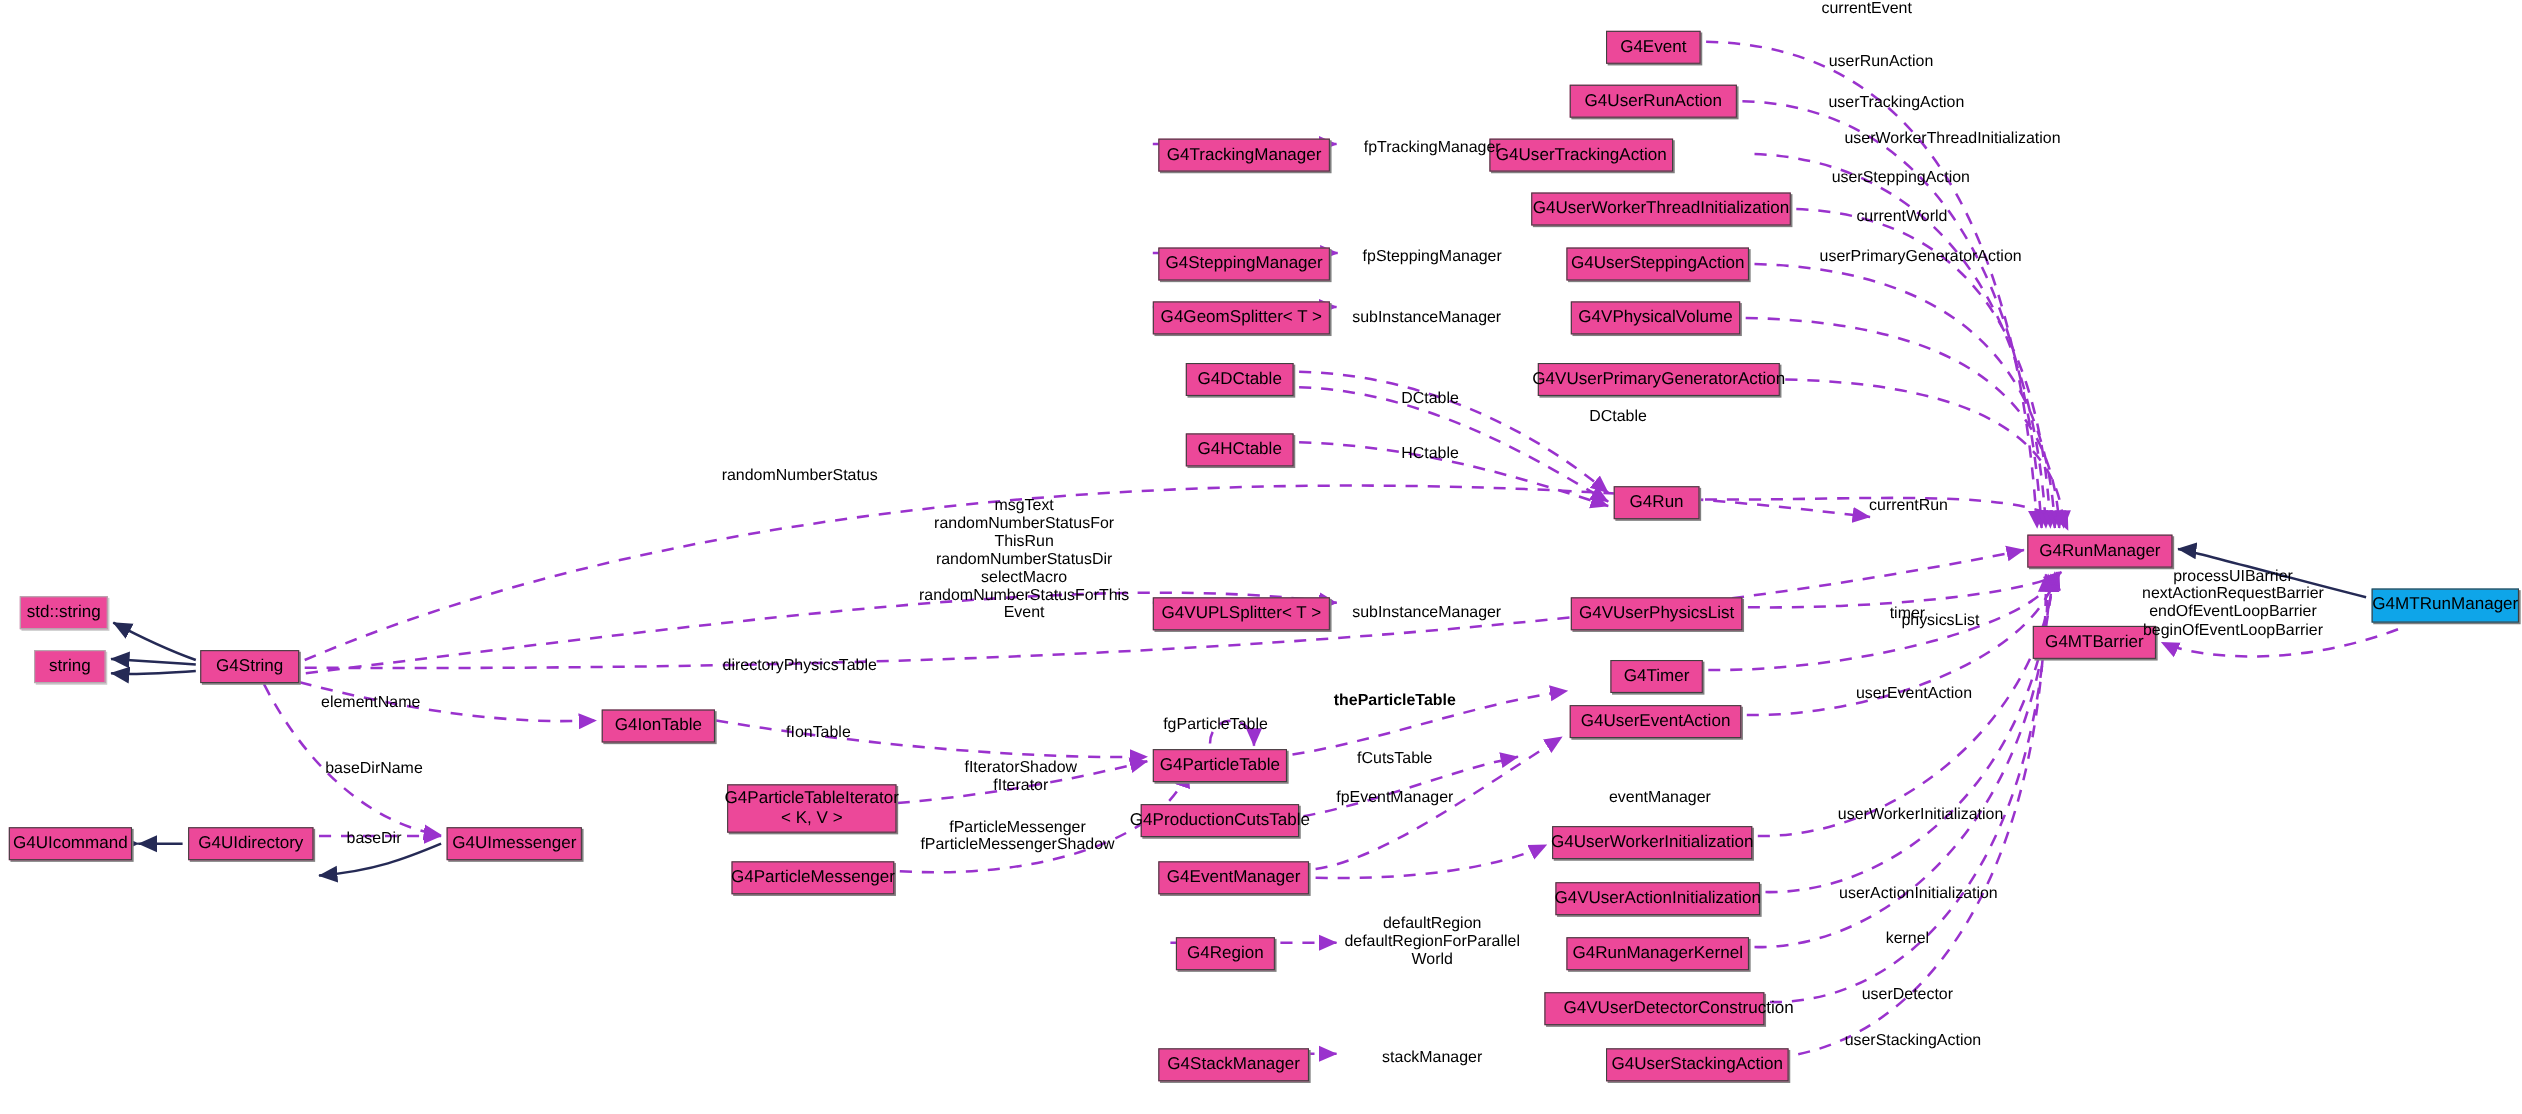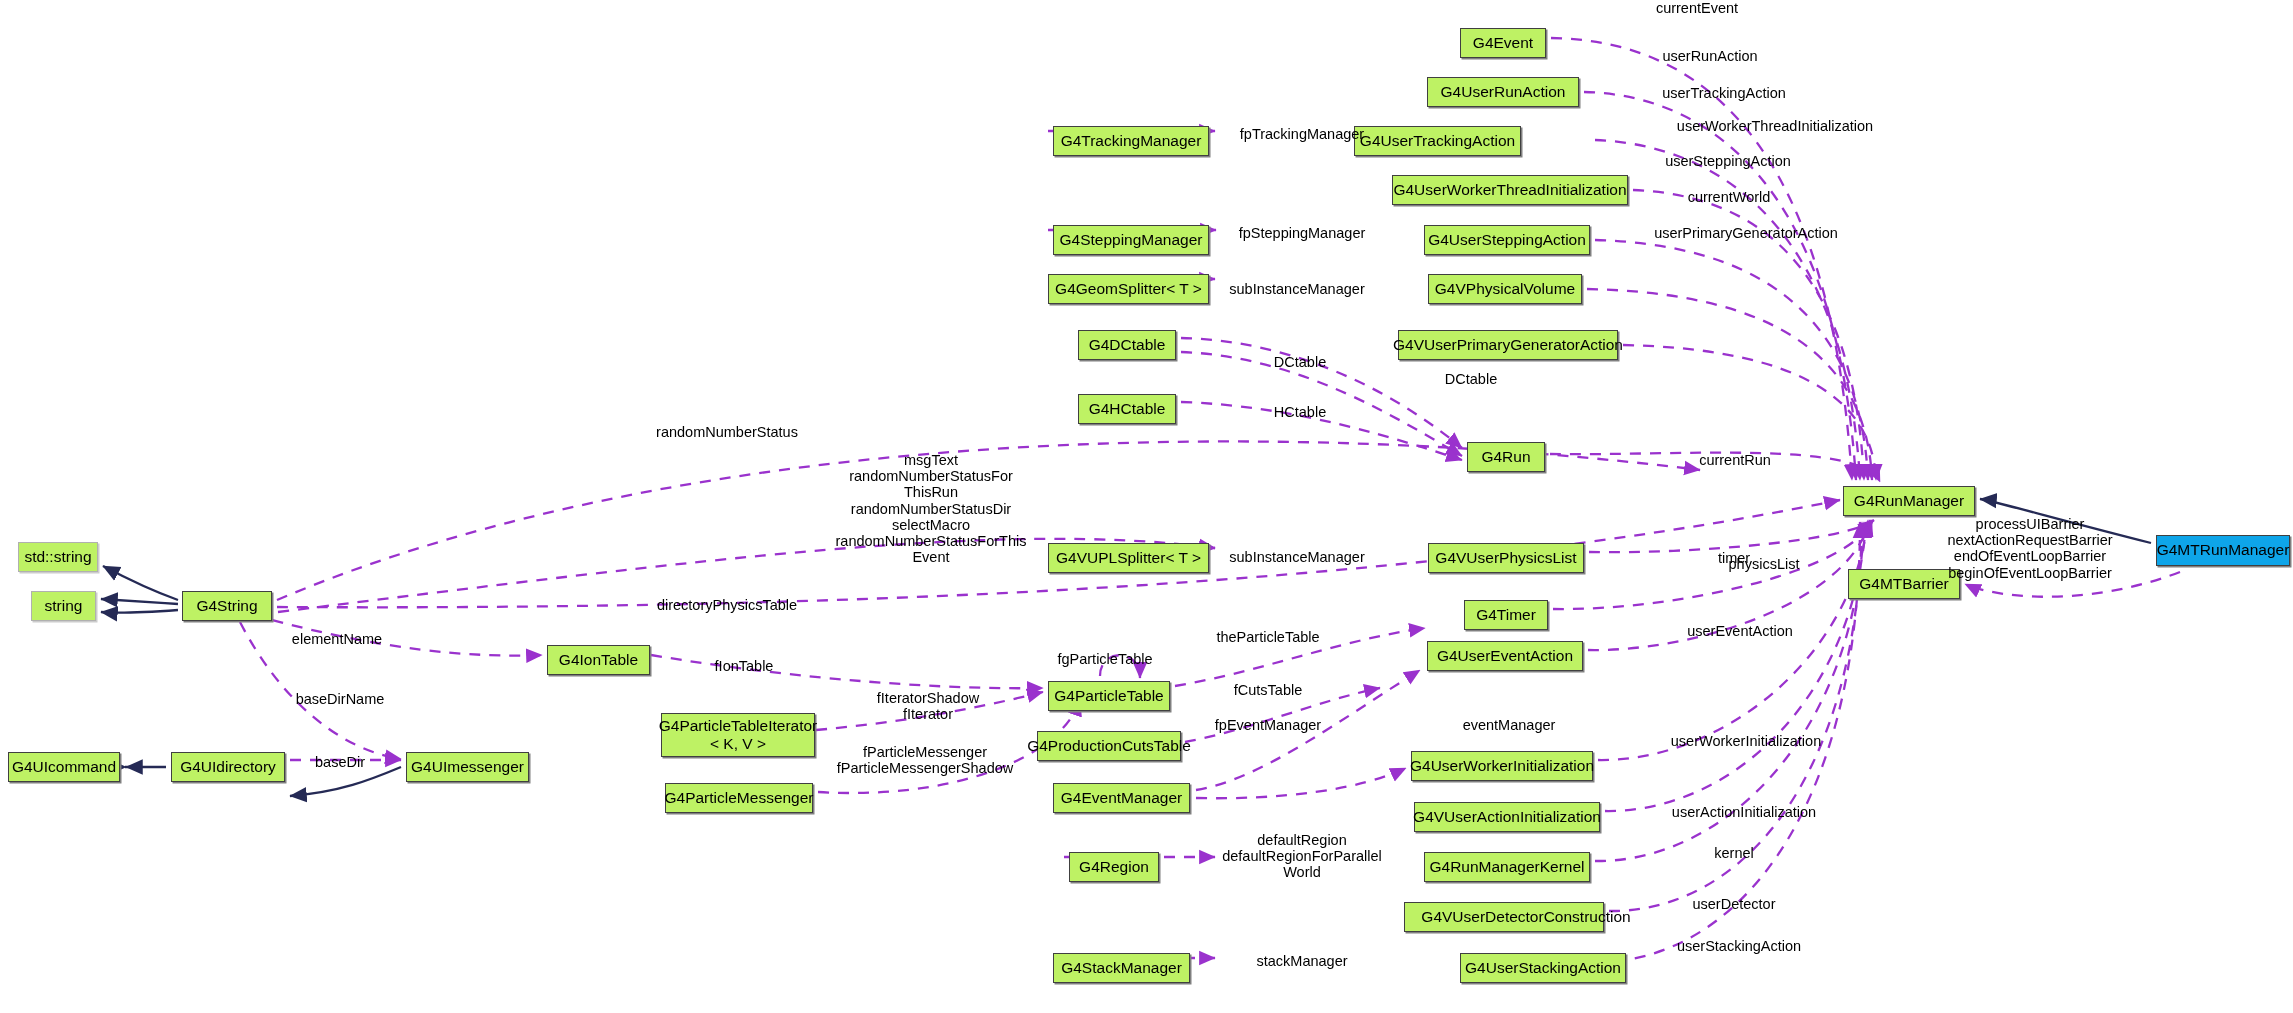--- a/index.html
+++ b/index.html
@@ -1,20 +1,20 @@
 <!DOCTYPE html>
 <html><head>
 <meta charset="utf-8">
 <title>G4MTRunManager Collaboration Diagram</title>
 <style>
   html,body{margin:0;padding:0;background:#ffffff;}
   body{font-family:"Liberation Sans","DejaVu Sans",sans-serif;}
   #canvas{position:relative;width:2293px;height:1013px;background:#ffffff;overflow:hidden;}
   svg#edges{position:absolute;left:0;top:0;width:2293px;height:1013px;pointer-events:none;}
-  .node{position:absolute;box-sizing:border-box;background:#bef264;border:1.5px solid #404040;
+  .node{position:absolute;box-sizing:border-box;background:#ec4899;border:1.5px solid #404040;
         display:flex;align-items:center;justify-content:center;text-align:center;
         font-size:15.5px;color:#000000;line-height:1.05;white-space:nowrap;
         box-shadow:1.5px 1.5px 0 0 #808080;}
   .node.ext{border:1.5px solid #b0b0b0;box-shadow:1.5px 1.5px 0 0 #cccccc;}
   .node.hl{background:#0ea5e9;border:1.5px solid #404040;}
   .node.two{line-height:1.18;white-space:normal;}
   .elabel{position:absolute;font-size:14.5px;color:#000000;text-align:center;
           line-height:1.12;white-space:pre;transform:translateX(-50%);}
 </style>
 </head>
@@ -240,21 +240,21 @@
 Event</div>
       <div class="elabel" style="left: 2030px; top: 516px;">processUIBarrier
 nextActionRequestBarrier
 endOfEventLoopBarrier
 beginOfEventLoopBarrier</div>
       <div class="elabel" style="left: 1764px; top: 516px; margin-top: 40px;">physicsList</div>
       <div class="elabel" style="left: 1297px; top: 549px;">subInstanceManager</div>
       <div class="elabel" style="left: 1734px; top: 550px;">timer</div>
       <div class="elabel" style="left: 727px; top: 597px;">directoryPhysicsTable</div>
       <div class="elabel" style="left: 337px; top: 631px;">elementName</div>
-      <div class="elabel" style="left: 1268px; top: 629px;">theParticleTable</div>
+      <div class="elabel" style="left: 1268px; top: 629px; font-weight: bold;">theParticleTable</div>
       <div class="elabel" style="left: 1740px; top: 623px;">userEventAction</div>
       <div class="elabel" style="left: 744px; top: 658px;">fIonTable</div>
       <div class="elabel" style="left: 1105px; top: 651px;">fgParticleTable</div>
       <div class="elabel" style="left: 1268px; top: 682px;">fCutsTable</div>
       <div class="elabel" style="left: 928px; top: 690px;">fIteratorShadow
 fIterator</div>
       <div class="elabel" style="left: 340px; top: 691px;">baseDirName</div>
       <div class="elabel" style="left: 1268px; top: 717px;">fpEventManager</div>
       <div class="elabel" style="left: 1509px; top: 717px;">eventManager</div>
       <div class="elabel" style="left: 925px; top: 744px;">fParticleMessenger

